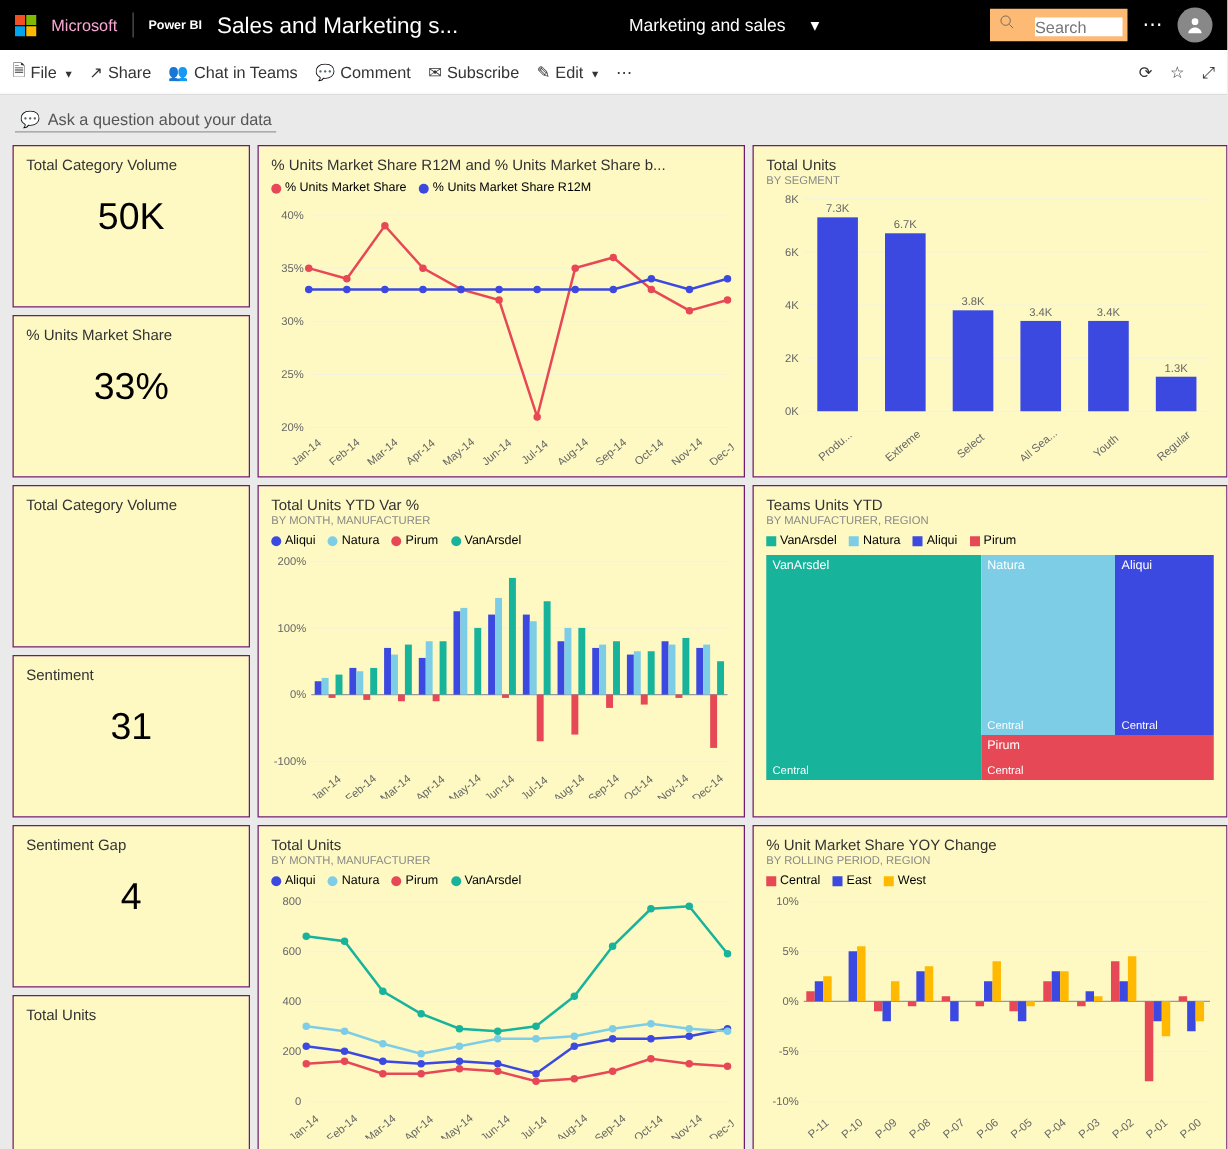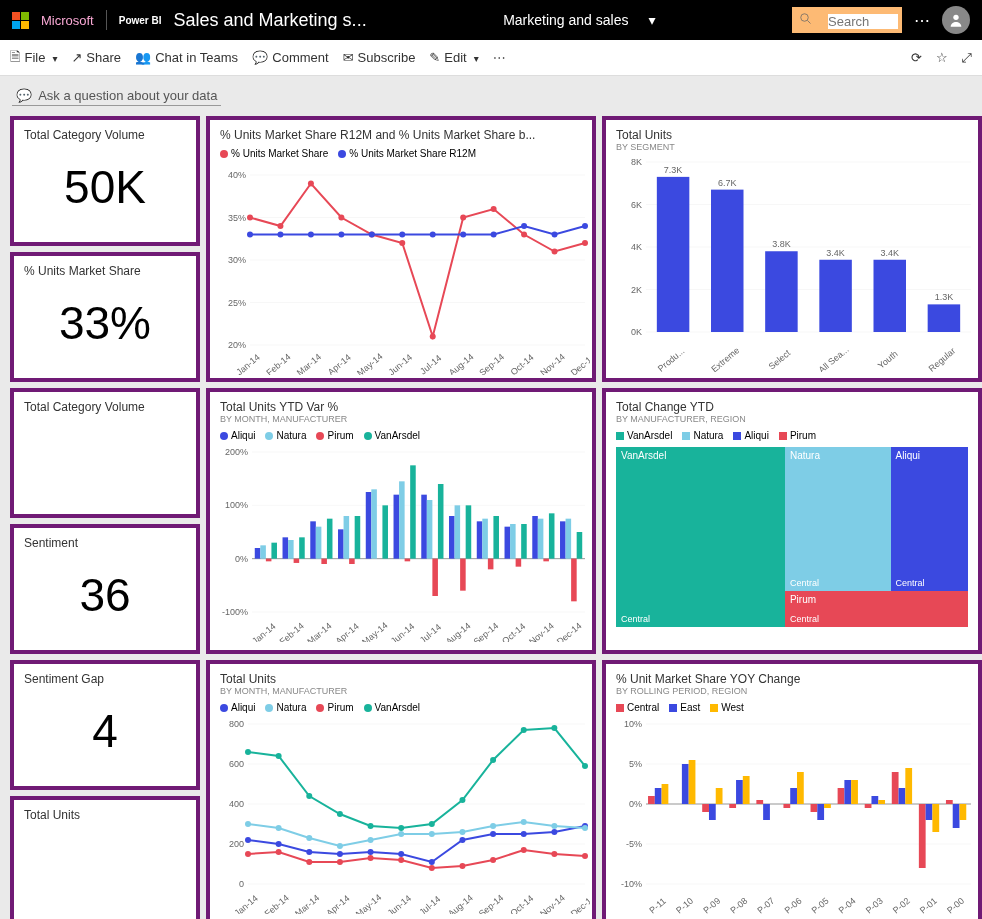--- a/index.html
+++ b/index.html
@@ -18,24 +18,24 @@
 .search-box input{border:none;outline:none;font-size:13px;width:70px}
 .dots{cursor:pointer}
 .avatar{width:28px;height:28px;border-radius:50%;background:#888;display:flex;align-items:center;justify-content:center}
 .avatar svg{width:16px;height:16px;fill:#fff}
 .toolbar{background:#fff;height:36px;border-bottom:1px solid #ddd;display:flex;align-items:center;padding:0 10px;gap:14px;font-size:13px;color:#333}
 .toolbar .tool{display:flex;align-items:center;gap:4px;cursor:pointer}
 .tb-right{margin-left:auto;display:flex;gap:14px}
 .qa-bar{padding:10px 12px}
 .qa-input{display:inline-flex;align-items:center;gap:6px;border-bottom:1px solid #999;padding:2px 4px;font-size:13px;color:#555}
 .dashboard{padding:0 10px 10px;display:grid;grid-template-columns:190px 390px 380px;gap:6px}
-.card{background:#ffffff;border:4px solid #701a75;padding:8px 10px}
+.card{background:#fef9c3;border:1px solid #701a75;padding:8px 10px}
 .card-title{font-size:12px;color:#333}
 .card-sub{font-size:9px;color:#888;text-transform:uppercase}
-.kpi-val{font-size:46px;font-weight:300;text-align:center;padding:18px 0;font-family:"Segoe UI Light","Segoe UI",Arial}
+.kpi-val{font-size:30px;font-weight:300;text-align:center;padding:18px 0;font-family:"Segoe UI Light","Segoe UI",Arial}
 .kpi-card{height:130px}
 .chart-card{height:266px}
 .legend{display:flex;gap:10px;font-size:10px;margin:6px 0;flex-wrap:wrap}
 .legend span{display:flex;align-items:center;gap:3px}
 .dot{width:8px;height:8px;border-radius:50%;display:inline-block}
 .sq{width:8px;height:8px;display:inline-block}
 svg text{font-size:9px;fill:#666;font-family:"Segoe UI",Arial}
 svg .grid{stroke:#eee;stroke-width:0.5}
 .treemap{position:relative;height:180px;font-size:10px;color:#fff}
 .tm-cell{position:absolute;padding:3px 5px;overflow:hidden}
@@ -234,21 +234,21 @@
         <text x="327.91666666666663" y="210" text-anchor="middle" transform="rotate(-40 327.91666666666663 210)">Regular</text>
       </svg>
   </div>
 
   <div class="col1">
     <div class="card kpi-card">
       <div class="card-title">Total Category Volume</div>
     </div>
     <div class="card kpi-card">
       <div class="card-title">Sentiment</div>
-      <div class="kpi-val">36</div>
+      <div class="kpi-val">31</div>
     </div>
   </div>
 
   <div class="card chart-card">
     <div class="card-title">Total Units YTD Var %</div>
     <div class="card-sub">BY MONTH, MANUFACTURER</div>
     <div class="legend">
       <span>
           <i class="dot" style="background:#3b49e0"></i>
           <span>Aliqui</span>
@@ -333,21 +333,21 @@
         <text x="323.375" y="189" text-anchor="middle" transform="rotate(-40 323.375 189)">Nov-14</text>
         <rect x="340.025" y="74.33333333333334" width="5.55" height="37.33333333333333" fill="#3b49e0"></rect>
         <rect x="345.575" y="71.66666666666666" width="5.55" height="40.000000000000014" fill="#7ecde6"></rect>
         <rect x="351.125" y="111.66666666666667" width="5.55" height="42.66666666666667" fill="#e74856"></rect>
         <rect x="356.67499999999995" y="85" width="5.55" height="26.66666666666667" fill="#18b39b"></rect>
         <text x="351.125" y="189" text-anchor="middle" transform="rotate(-40 351.125 189)">Dec-14</text>
       </svg>
   </div>
 
   <div class="card chart-card">
-    <div class="card-title">Total Change YTD</div>
+    <div class="card-title">Teams Units YTD</div>
     <div class="card-sub">BY MANUFACTURER, REGION</div>
     <div class="legend">
       <span>
           <i class="sq" style="background:#18b39b"></i>
           <span>VanArsdel</span>
         </span>
       <span>
           <i class="sq" style="background:#7ecde6"></i>
           <span>Natura</span>
         </span>

